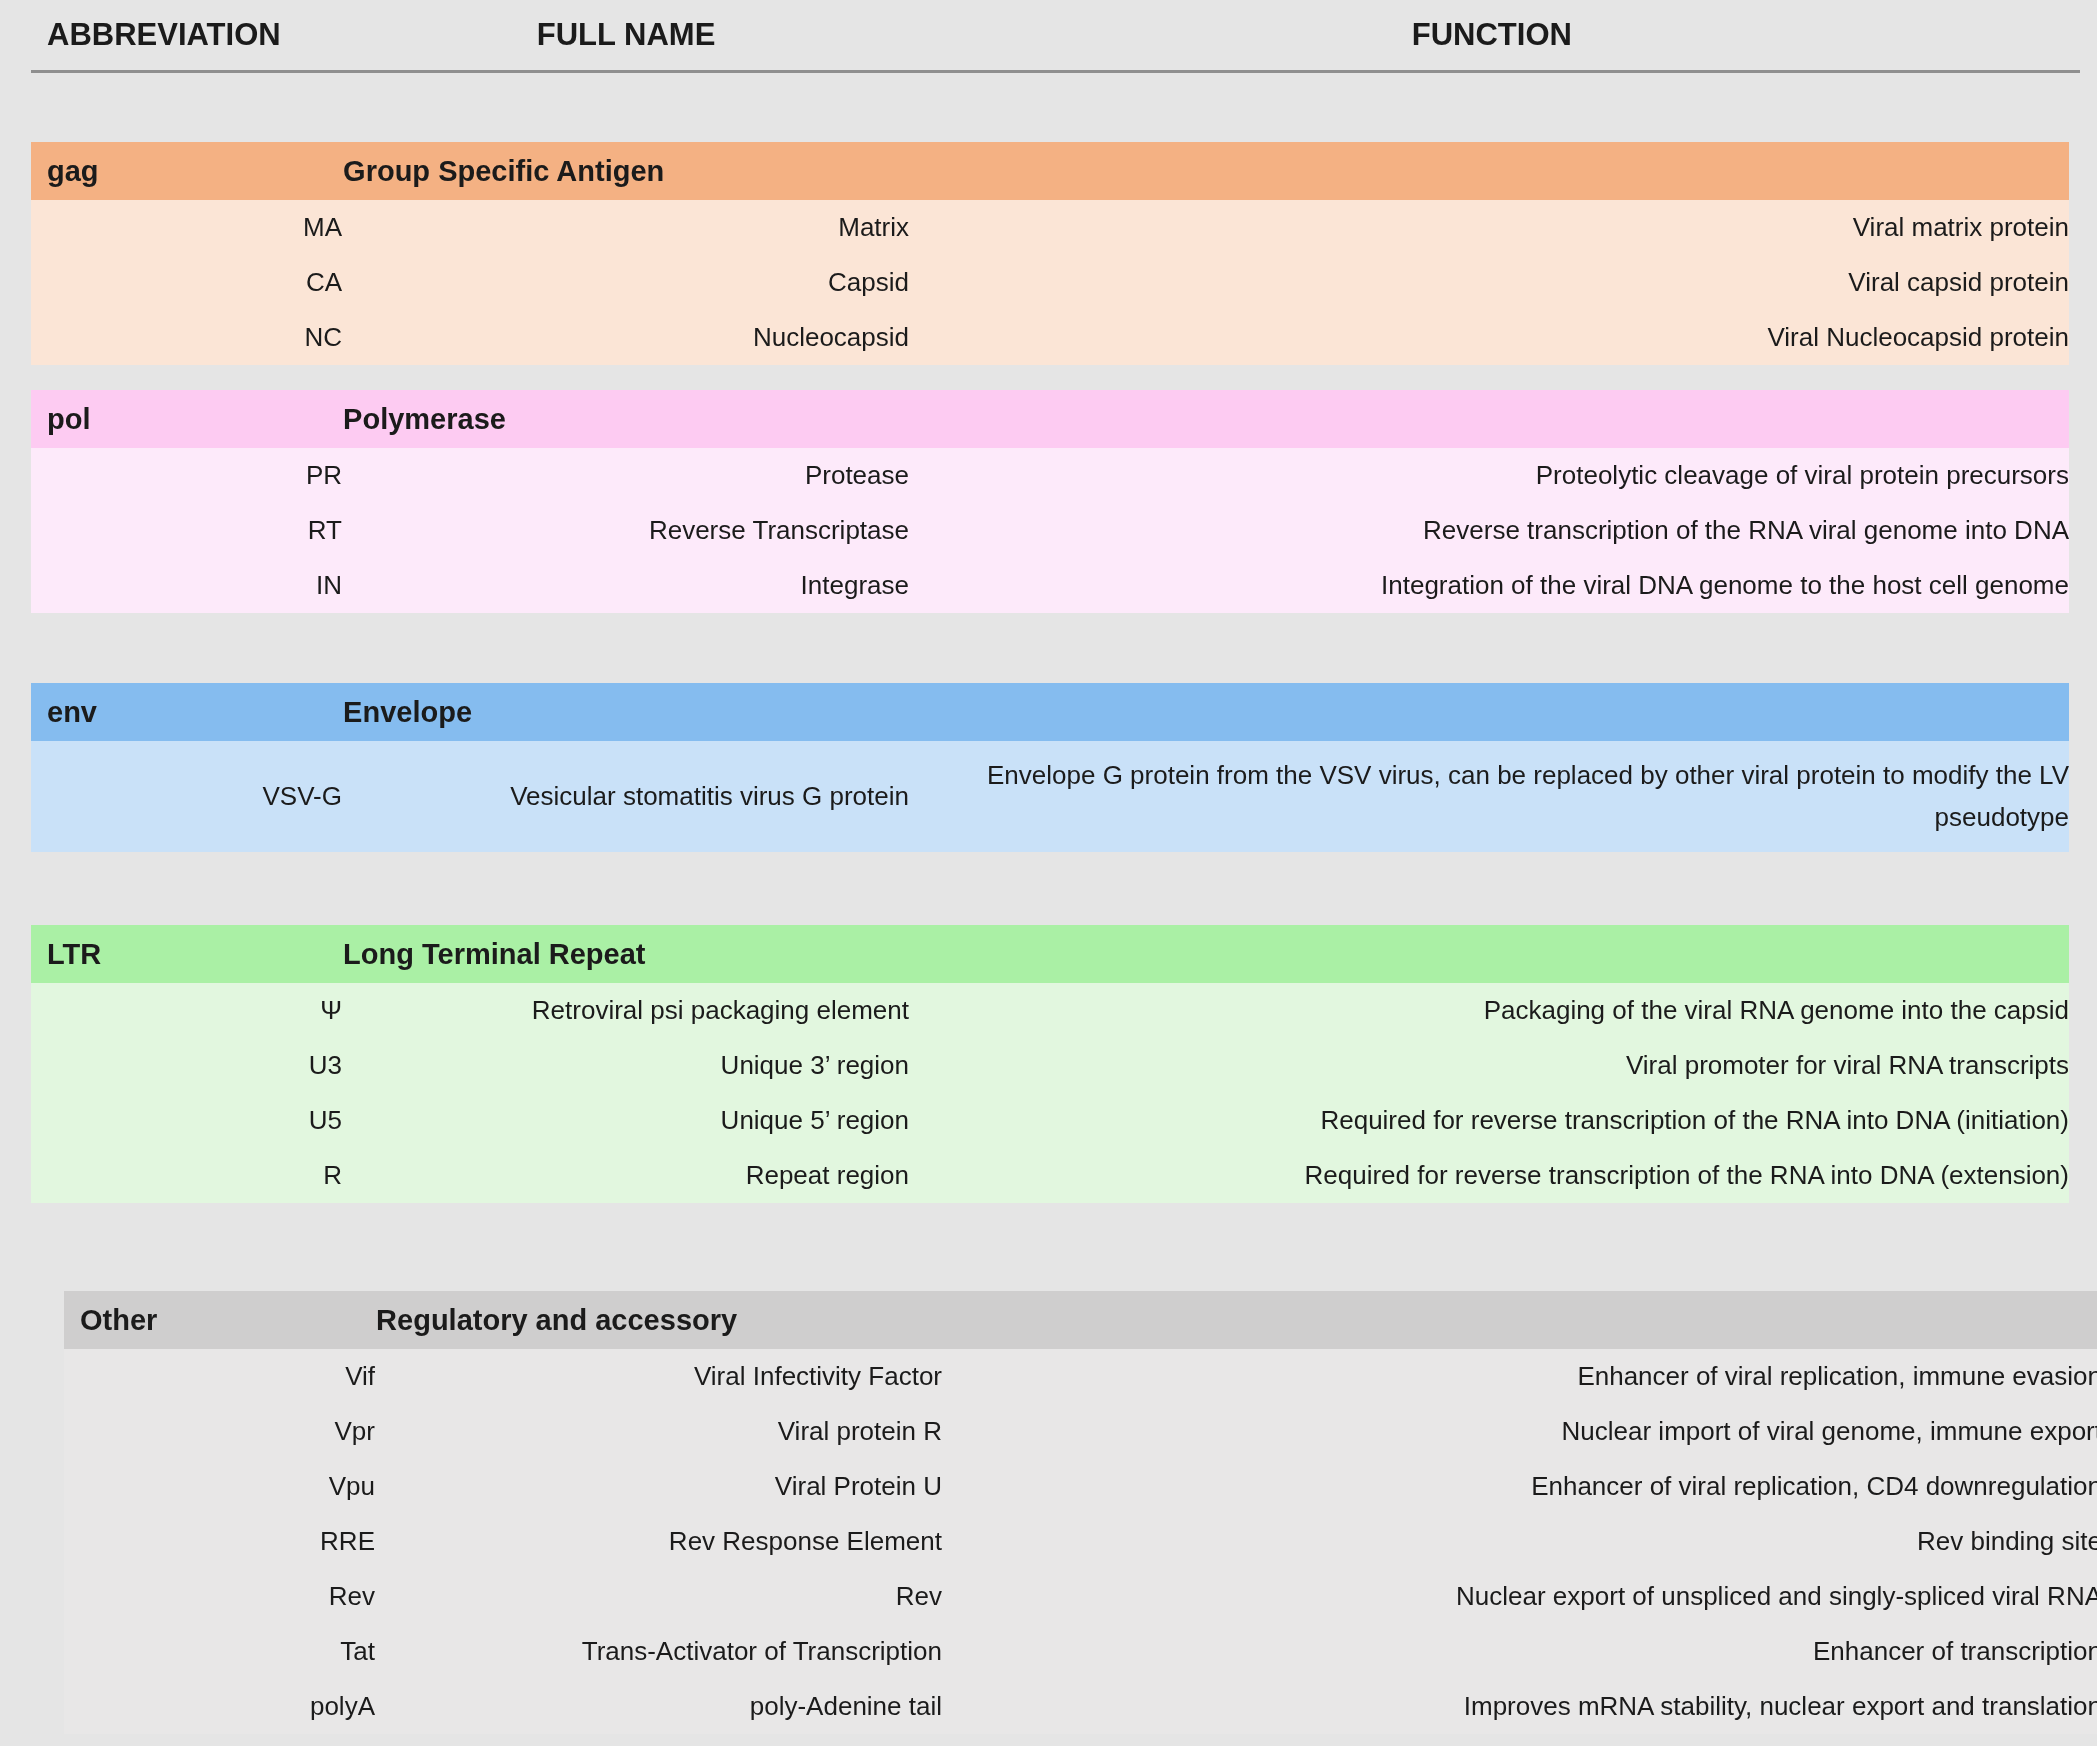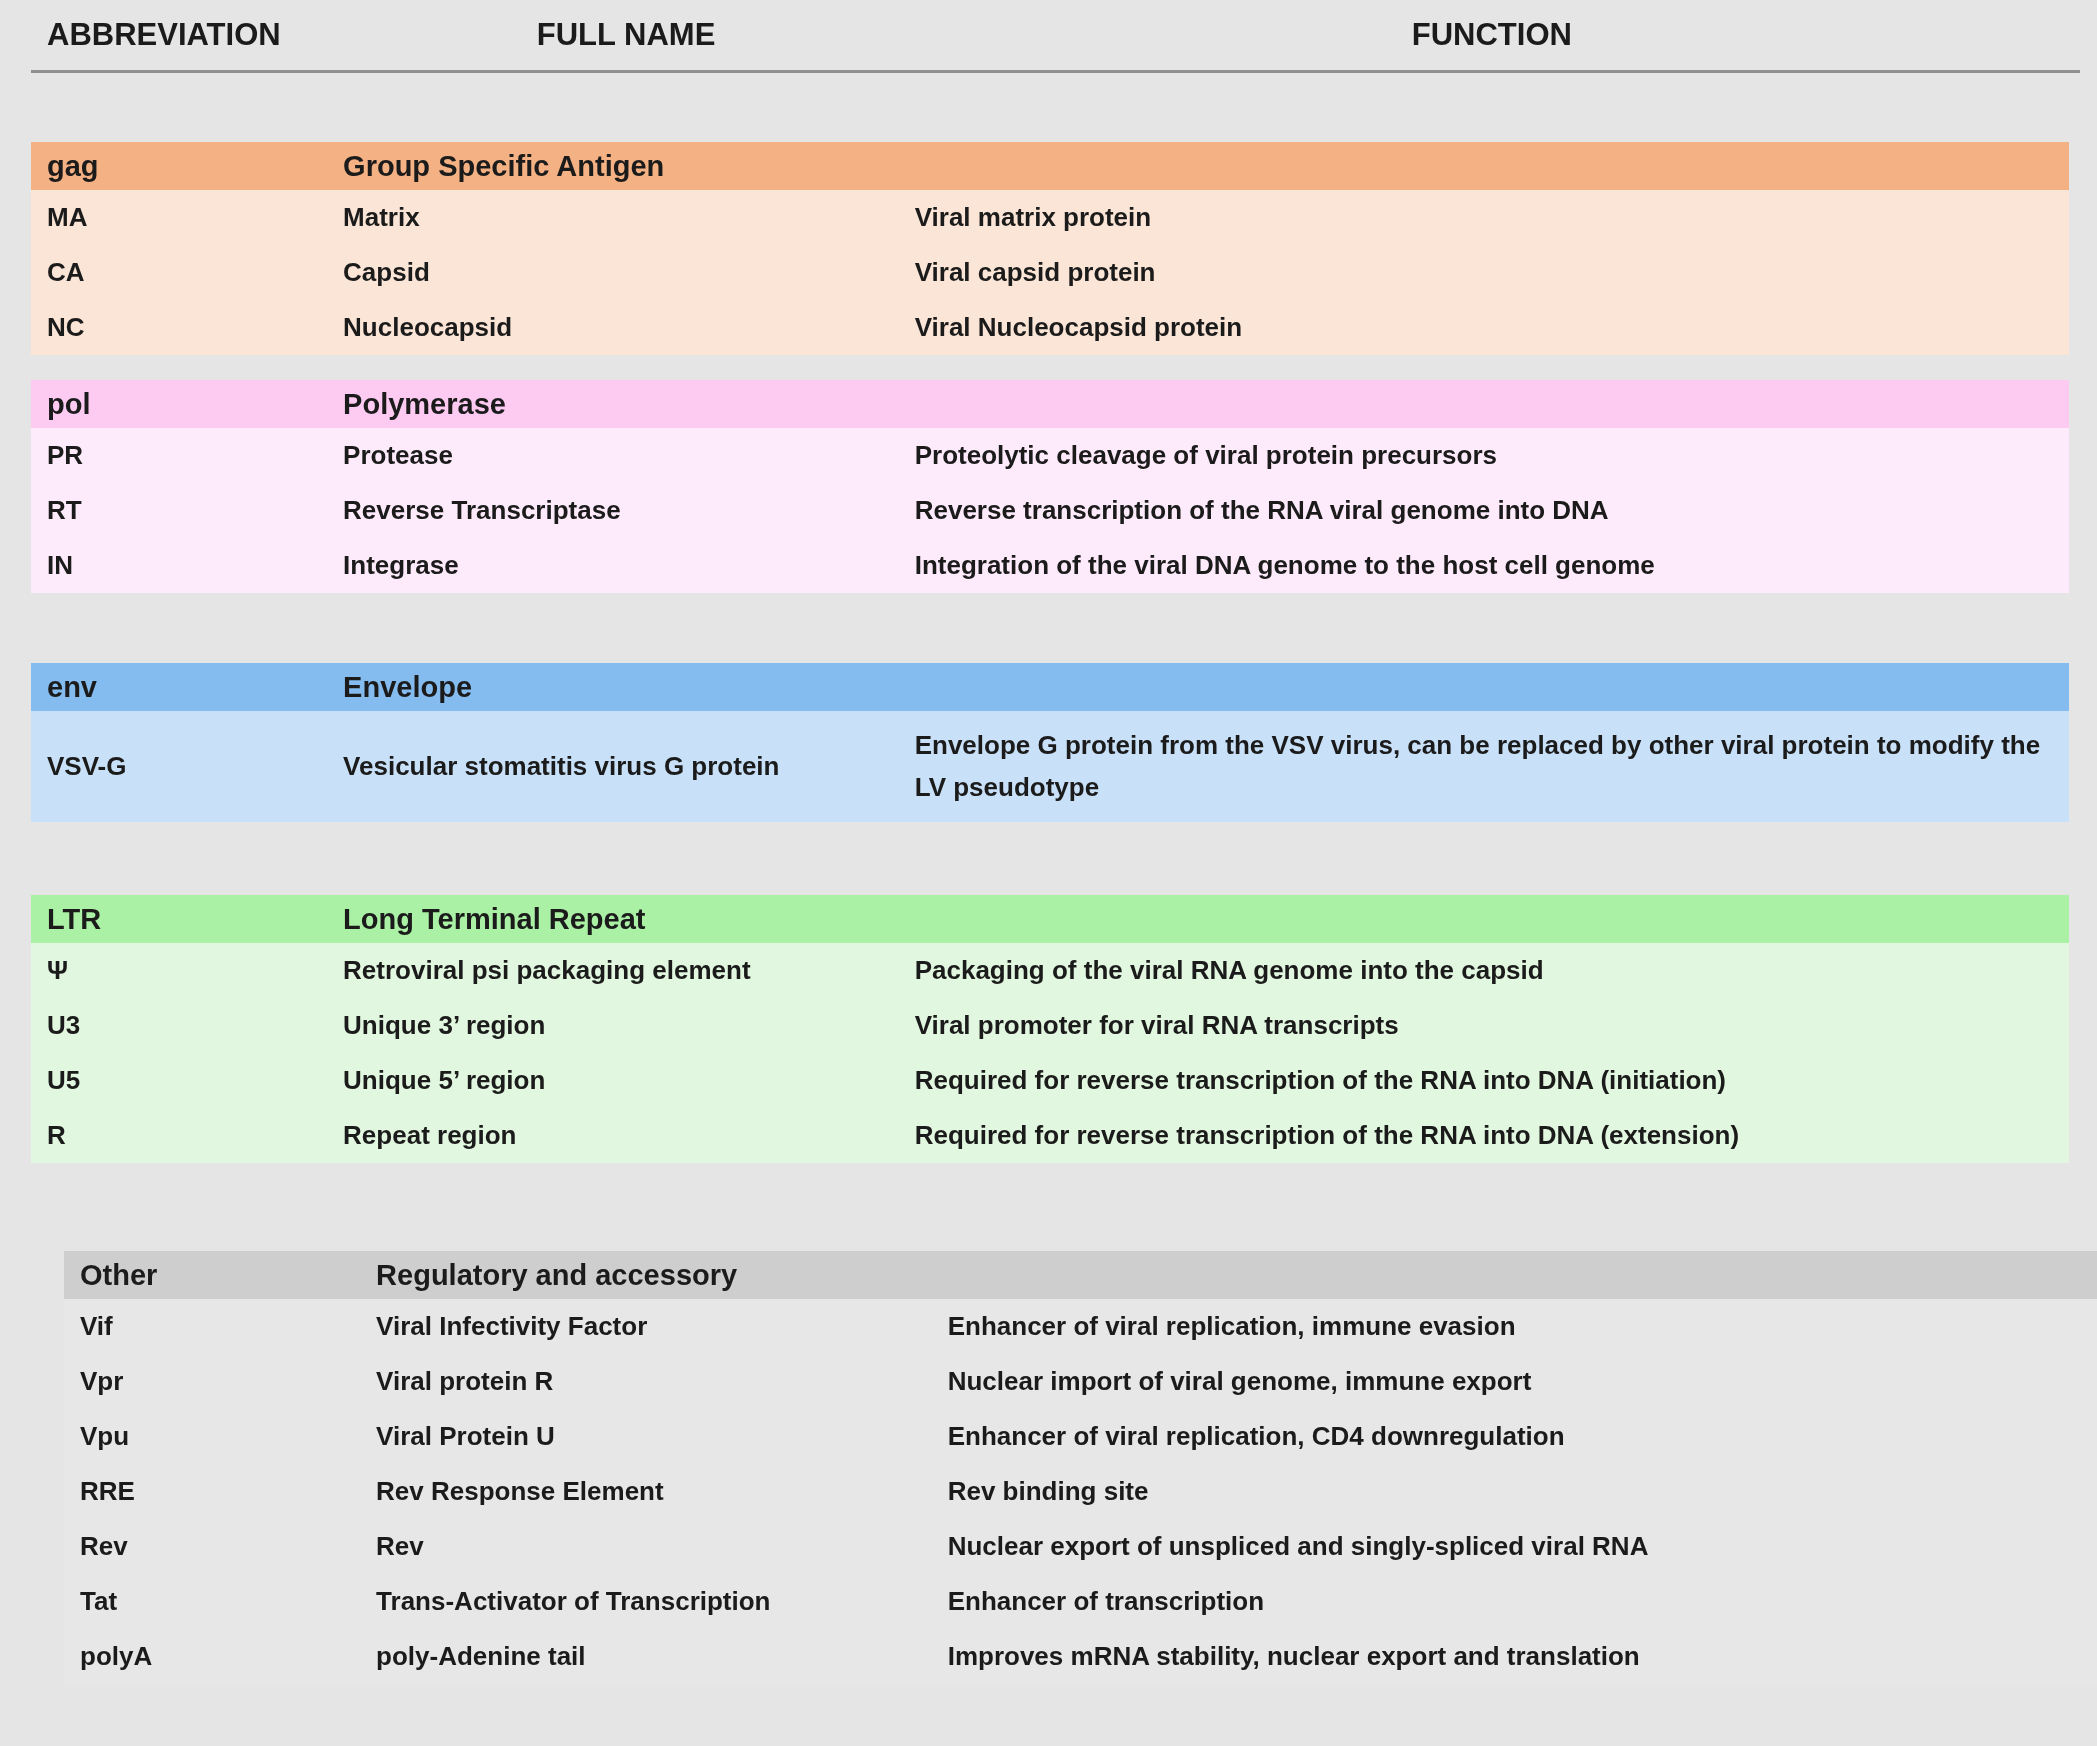--- a/index.html
+++ b/index.html
@@ -36,31 +36,32 @@
     font-size:31px;
     font-weight:700;
     letter-spacing:0px;
   }
   .c1{padding-left:16px;}
   .c2{padding-left:1.1px;}
   .c3{padding-left:5.7px;}
   .center{text-align:center;}
   .section .row{width:2038px;}
   .section-header{
-    height:48px;
+    height:58px;
     background:var(--hdr);
     font-size:29px;
     font-weight:700;
   }
   .body-row{
     min-height:55px;
     background:var(--body);
     font-size:26px;
-    font-weight:700;
+    font-weight:400;
     line-height:1.6;
+    text-align:right;
   }
   .sec-gag{margin-top:69px;}
   .sec-pol{margin-top:25px;}
   .sec-env{margin-top:70px;}
   .sec-ltr{margin-top:73px;}
   .sec-other{margin-top:88px;padding-left:33px;}
   .sec-env .body-row{min-height:111px;}
 </style>
 </head>
 <body>

